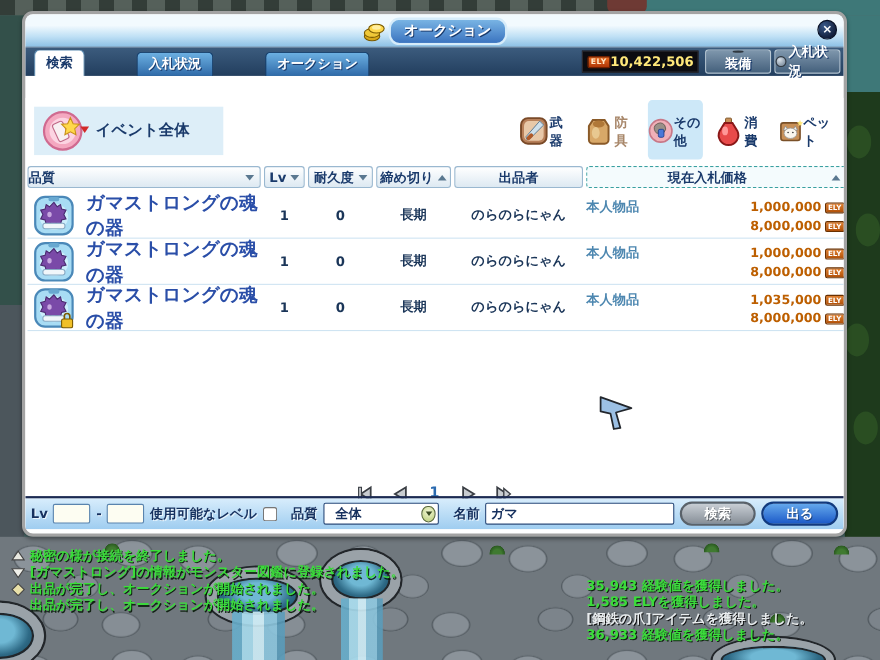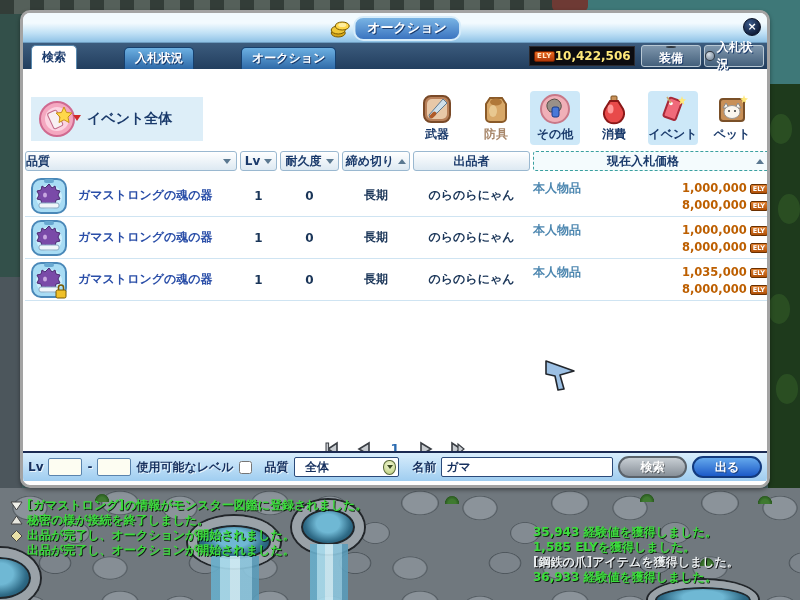--- a/index.html
+++ b/index.html
@@ -82,21 +82,21 @@
   .top-btn.equip { right:66px;flex-direction:column; } .top-btn.item { right:3px; }
 
   .content { position:relative; height:392px; background:#fff; }
 
   
   .cat-row { position:relative; height:58px;margin-top:20px; }
   .current-cat { position:absolute; left:8px; top:8px; width:172px; height:44px; background:#ddeef8;
     display:flex; align-items:center; gap:10px; padding-left:6px; }
   .current-cat .label { color:#1a3a6b; font-weight:bold; font-size:14px; }
   .cat-buttons { position:absolute; right:10px; top:2px; display:flex; gap:9px; }
-  .cat-btn { width:50px; height:54px; display:flex; flex-direction:column; align-items:center; justify-content:flex-start;
+  .cat-btn { width:50px; height:54px; display:flex; align-items:center; justify-content:flex-start;
     border-radius:4px; padding-top:2px; }
   .cat-btn.selected { background:#cde8f8; }
   .cat-btn .ic { width:32px; height:32px; }
   .cat-btn .lbl { font-size:12px; font-weight:bold; color:#1a3a6b; margin-top:1px; }
   .cat-btn.muted .lbl { color:#a8876a; }
 
   
   .thead { position:absolute; left:2px; top:62px; display:flex; gap:3px; }
   .th { height:20px; background:linear-gradient(180deg,#ffffff,#dde9f2); border:1px solid #9ab8d0; border-radius:3px;
     color:#1a3a6b; font-weight:bold; font-size:12px; display:flex; align-items:center; justify-content:center; gap:4px; }
@@ -104,21 +104,21 @@
   .tri-down { width:0; height:0; border-left:4px solid transparent; border-right:4px solid transparent; border-top:5px solid #5a7890; }
   .tri-up { width:0; height:0; border-left:4px solid transparent; border-right:4px solid transparent; border-bottom:5px solid #5a7890; }
   .th .push-right { margin-left:auto; margin-right:5px; }
   .th.price { justify-content:flex-start; } .th.price .title { flex:1; text-align:center; }
 
   
   .rows { position:absolute; left:2px; top:86px; width:746px; }
   .trow { display:flex; gap:3px; height:42px; border-bottom:1px solid #cfe4f2; align-items:center; }
   .cell { display:flex; align-items:center; justify-content:center; color:#1a3558; font-size:12px; font-weight:bold; }
   .cell.qual { justify-content:flex-start; gap:10px; padding-left:5px; }
-  .item-name { color:#2a4ea8; font-size:12px; font-weight:bold; }
+  .item-name { color:#2a4ea8; font-size:17px; font-weight:bold; }
   .item-ic { position:relative; width:38px; height:38px; flex:0 0 38px; }
   .cell.pricecol { align-items:flex-start; justify-content:space-between; padding:3px 2px 0 0; }
   .owner-tag { color:#4d87b0; font-weight:bold; font-size:12px; }
   .price-stack { text-align:left; line-height:17px; }
   .price-line { color:#bd5f00; font-weight:bold; font-size:11.5px; white-space:nowrap; }
   .ely-badge { display:inline-block; background:linear-gradient(180deg,#e08030,#b05008); border:1px solid #6a3000;
     border-radius:2px; color:#fff; font-size:6.5px; font-weight:bold; line-height:8px; padding:0 2px; vertical-align:1px; margin-left:3px; }
 
   
   .pager { position:absolute; left:0; top:352px; width:100%; display:flex; justify-content:center; align-items:center; gap:17px; }
@@ -171,29 +171,29 @@
   <div class="grass" style="left:95px;top:6px"></div>
   <div class="grass" style="left:445px;top:8px"></div>
   <div class="grass" style="left:640px;top:6px"></div>
   <div class="grass" style="left:758px;top:8px"></div>
   <div class="grass" style="left:700px;top:70px"></div>
 </div>
 
 <div class="chat-left">
   <div class="line">
     <svg class="chat-icon" viewBox="0 0 13 12">
-        <polygon points="1,2 12,2 6.5,10" fill="#f0f0ea" stroke="#444" stroke-width="1"></polygon>
-      </svg>
-    <span class="chat-text">[ガマストロング]の情報がモンスター図鑑に登録されました。</span>
+        <polygon points="6.5,1 12,9 1,9" fill="#e8e8e0" stroke="#444" stroke-width="1"></polygon>
+      </svg>
+    <span class="chat-text">秘密の様が接続を終了しました。</span>
   </div>
   <div class="line">
     <svg class="chat-icon" viewBox="0 0 13 12">
-        <polygon points="6.5,1 12,9 1,9" fill="#e8e8e0" stroke="#444" stroke-width="1"></polygon>
-      </svg>
-    <span class="chat-text">秘密の様が接続を終了しました。</span>
+        <polygon points="1,2 12,2 6.5,10" fill="#f0f0ea" stroke="#444" stroke-width="1"></polygon>
+      </svg>
+    <span class="chat-text">[ガマストロング]の情報がモンスター図鑑に登録されました。</span>
   </div>
   <div class="line">
     <svg class="chat-icon" viewBox="0 0 13 12">
         <polygon points="6.5,0.5 12,6 6.5,11.5 1,6" fill="#e8e0a8" stroke="#444" stroke-width="1"></polygon>
       </svg>
     <span class="chat-text">出品が完了し、オークションが開始されました。</span>
   </div>
   <div class="line">
     <svg class="chat-icon empty" viewBox="0 0 13 12"></svg>
     <span class="chat-text">出品が完了し、オークションが開始されました。</span>
@@ -278,29 +278,20 @@
           </svg>
           <span class="lbl">その他</span>
         </div>
         <div class="cat-btn">
           <svg class="ic" viewBox="0 0 32 32">
             <rect x="13" y="3" width="6" height="6" rx="1" fill="#c89058" stroke="#7a5020"></rect>
             <path d="M12 8 h8 l5 8 a10 10 0 1 1 -18 0 z" fill="#e84a4a" stroke="#8a1818" stroke-width="2"></path>
             <ellipse cx="12.5" cy="16" rx="3" ry="4.5" fill="#ff9898"></ellipse>
           </svg>
           <span class="lbl">消費</span>
-        </div>
-        <div class="cat-btn selected">
-          <svg class="ic" viewBox="0 0 32 32">
-            <rect x="9" y="6" width="13" height="20" rx="2" transform="rotate(20 16 16)" fill="#f06a7a" stroke="#a82838" stroke-width="2"></rect>
-            <circle cx="14" cy="10.5" r="1.8" fill="#fff"></circle>
-            <line x1="14" y1="10" x2="10" y2="4" stroke="#c8a868" stroke-width="1.5"></line>
-            <polygon points="25,3 26,6 29,6.5 26.7,8.6 27.3,11.7 25,10 22.7,11.7 23.3,8.6 21,6.5 24,6" fill="#ffe87a"></polygon>
-          </svg>
-          <span class="lbl">イベント</span>
         </div>
         <div class="cat-btn">
           <svg class="ic" viewBox="0 0 32 32">
             <rect x="4" y="6" width="24" height="22" rx="3" fill="#c89058" stroke="#7a5028" stroke-width="2"></rect>
             <polygon points="10,10 13,15 7,15" fill="#f8f4ec" stroke="#888"></polygon>
             <polygon points="22,10 25,15 19,15" fill="#f8f4ec" stroke="#888"></polygon>
             <ellipse cx="16" cy="19" rx="8" ry="6.5" fill="#faf6ee" stroke="#999"></ellipse>
             <circle cx="13" cy="18" r="1" fill="#333"></circle>
               <circle cx="19" cy="18" r="1" fill="#333"></circle>
             <polygon points="28,2 29,5 32,5.5 29.6,7.5 30,10 28,8.6 26,10 26.4,7.5 24,5.5 27,5" fill="#ffe87a"></polygon>

